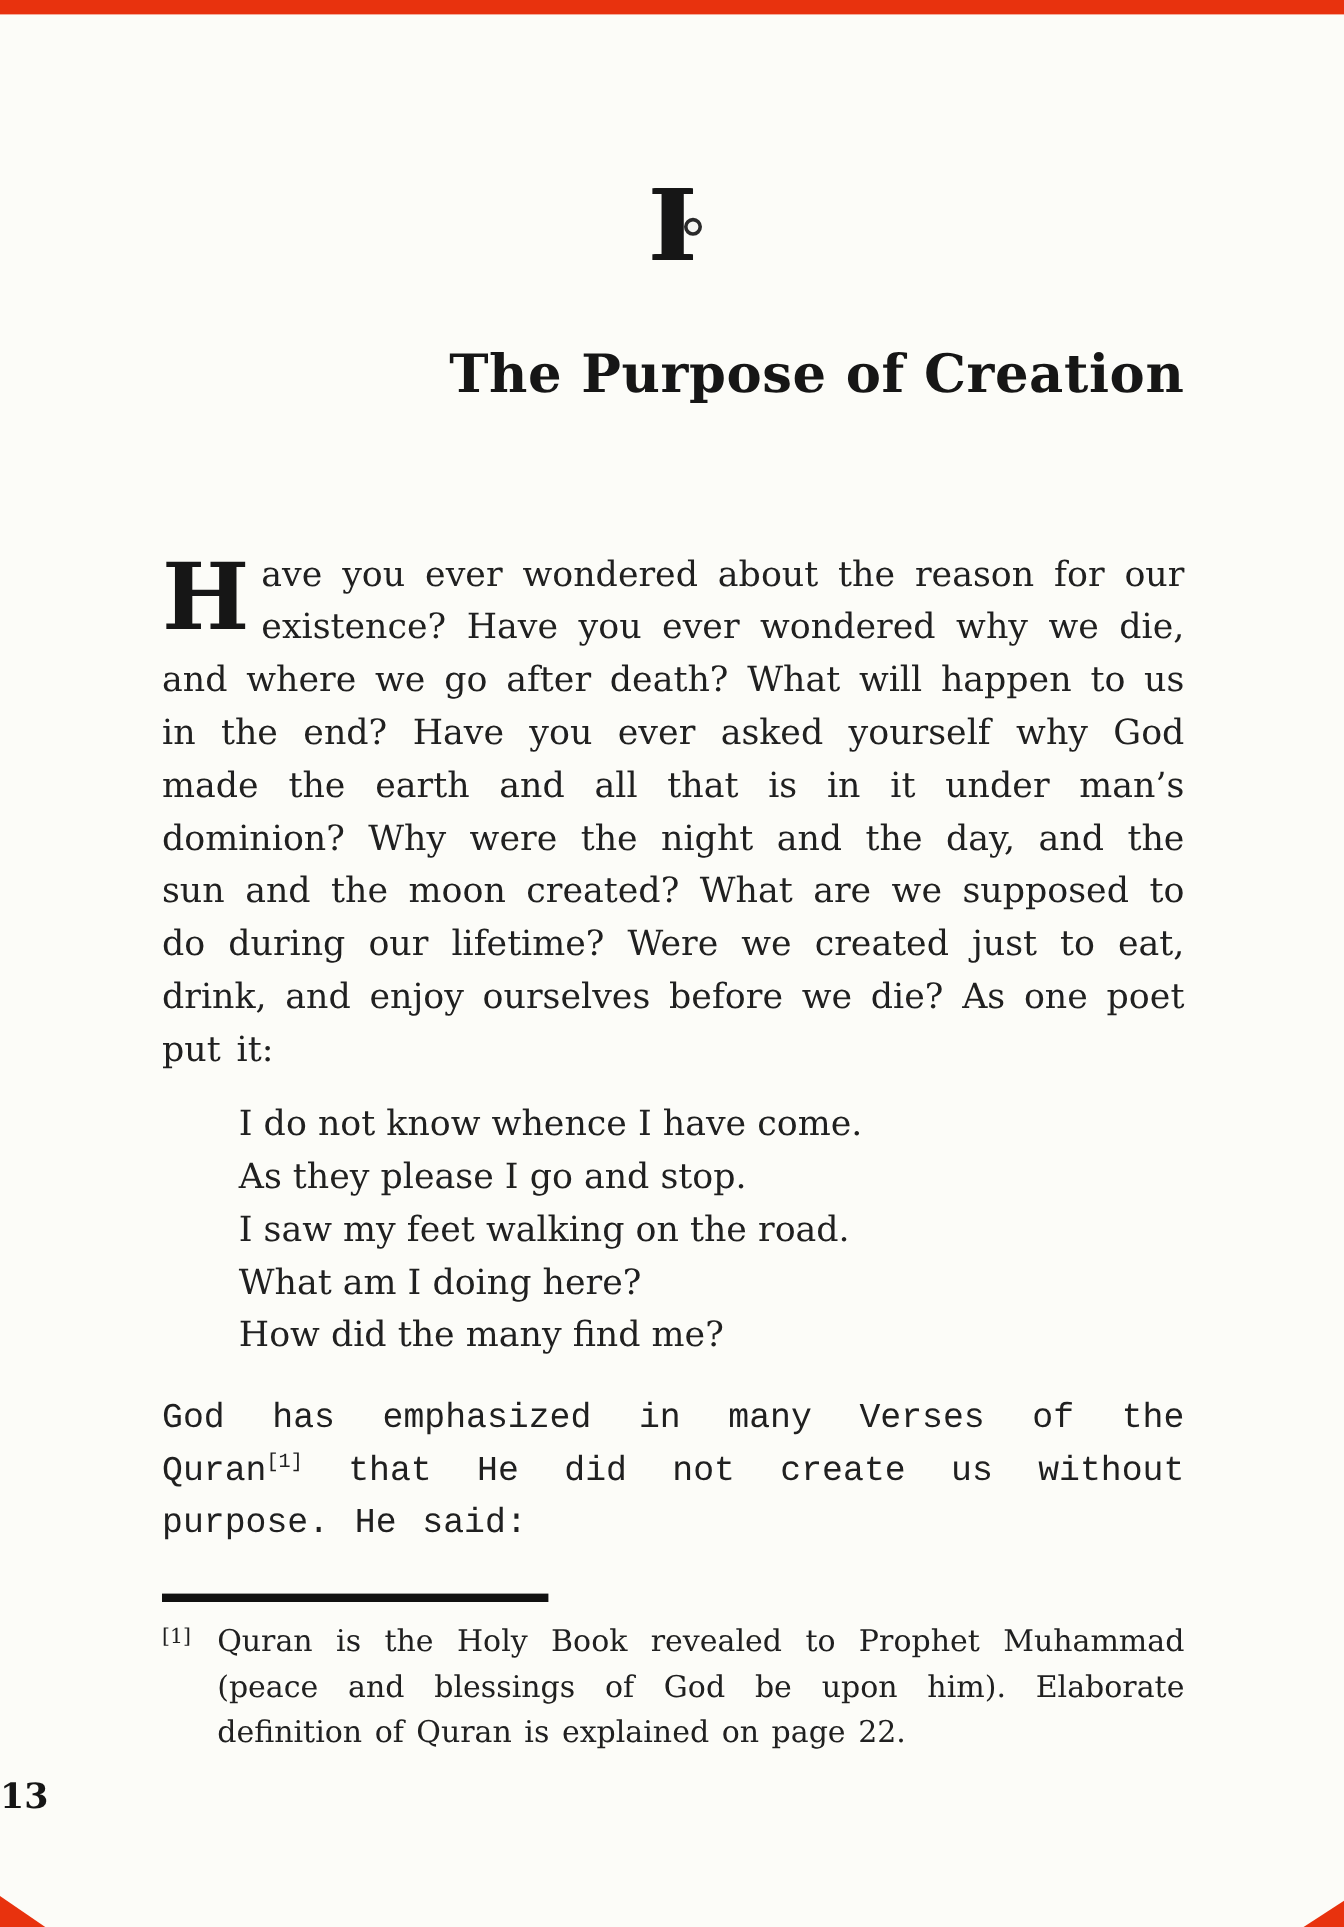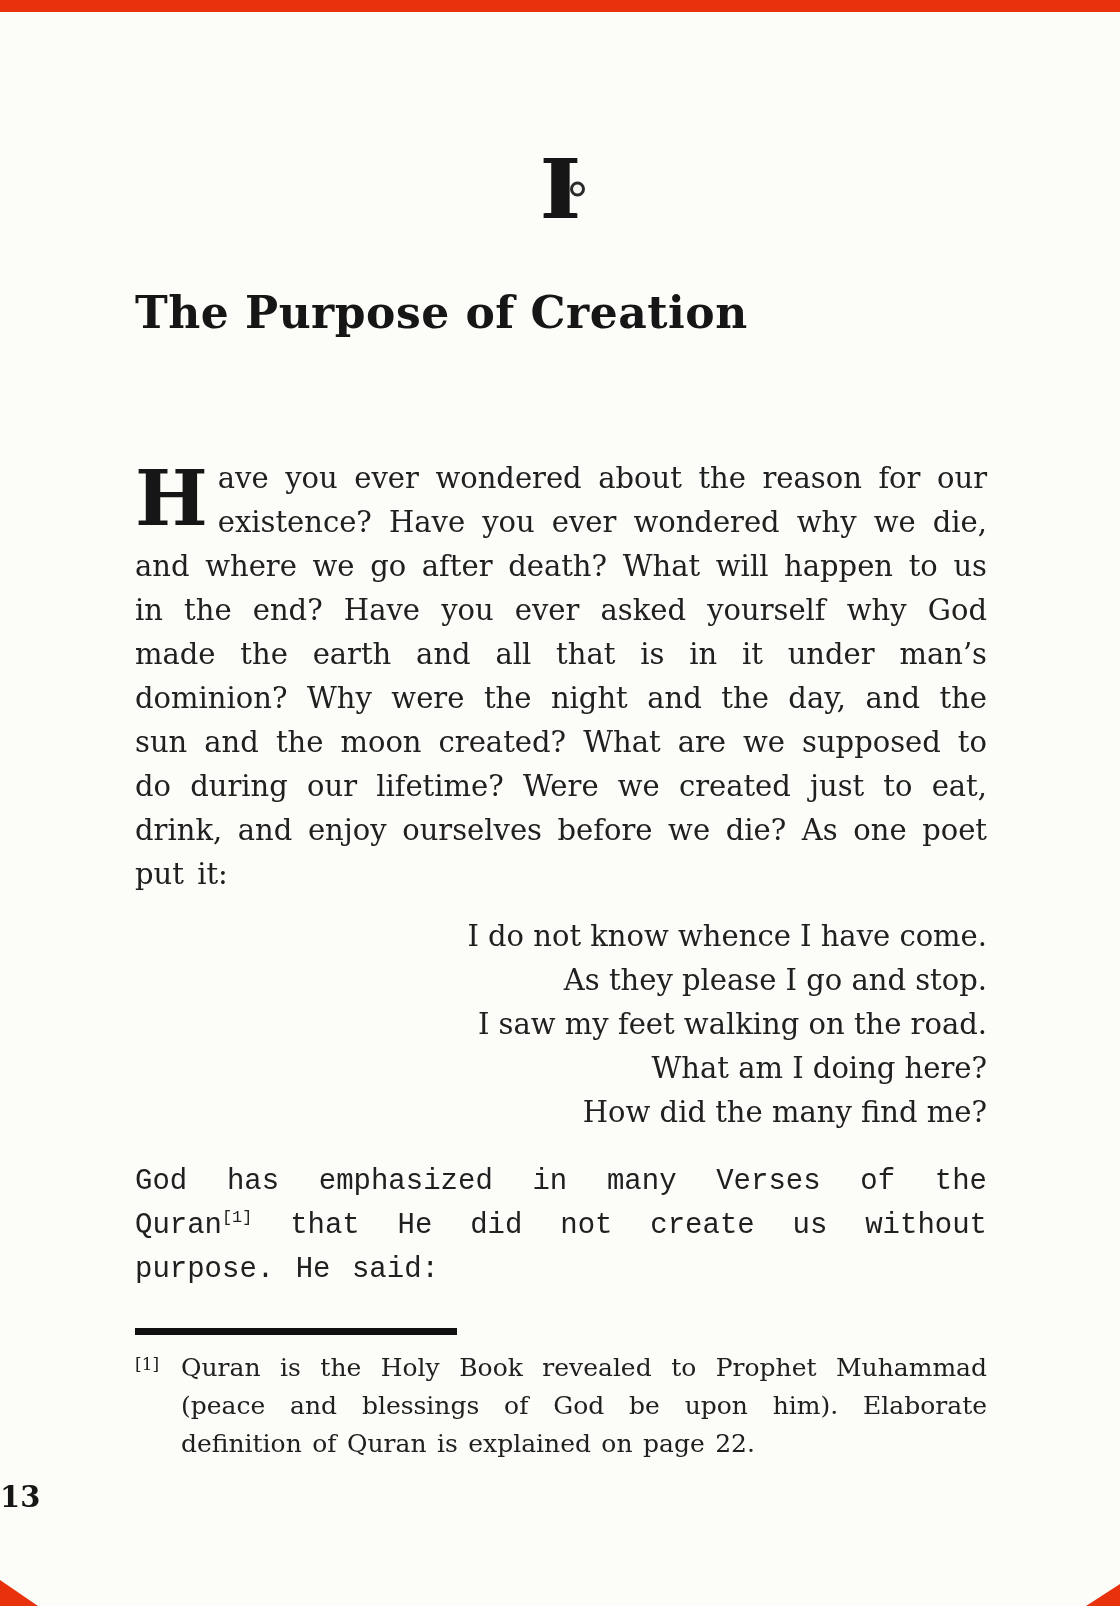--- a/index.html
+++ b/index.html
@@ -68,21 +68,21 @@
     top: 50%;
     transform: translateY(-50%);
     width: 9px;
     height: 9px;
     border-radius: 50%;
     background: #f6f6f2;
     border: 3px solid #2a2a2a;
   }
   .chapter-title {
     margin: 58px 0 0 0;
-    text-align: left;
+    text-align: right;
     font-family: "DejaVu Serif", serif;
     font-weight: 700;
     font-size: 44px;
     line-height: 50px;
     letter-spacing: 0.5px;
     color: #161616;
   }
   .body-text {
     font-size: 29px;
     line-height: 44px;
@@ -97,21 +97,20 @@
     font-size: 77px;
     line-height: 72px;
     font-weight: 700;
     padding: 6px 10px 0 0;
     color: #161616;
   }
   .poem {
     margin: 18px 0 0 64px;
     font-size: 29px;
     line-height: 44px;
-    text-align: right;
   }
   .para-god {
     margin: 26px 0 0 0;
     font-family: Liberation Mono, monospace;
   }
   sup.inline-sup {
     font-size: 0.58em;
     vertical-align: super;
     line-height: 0;
     letter-spacing: 0;

